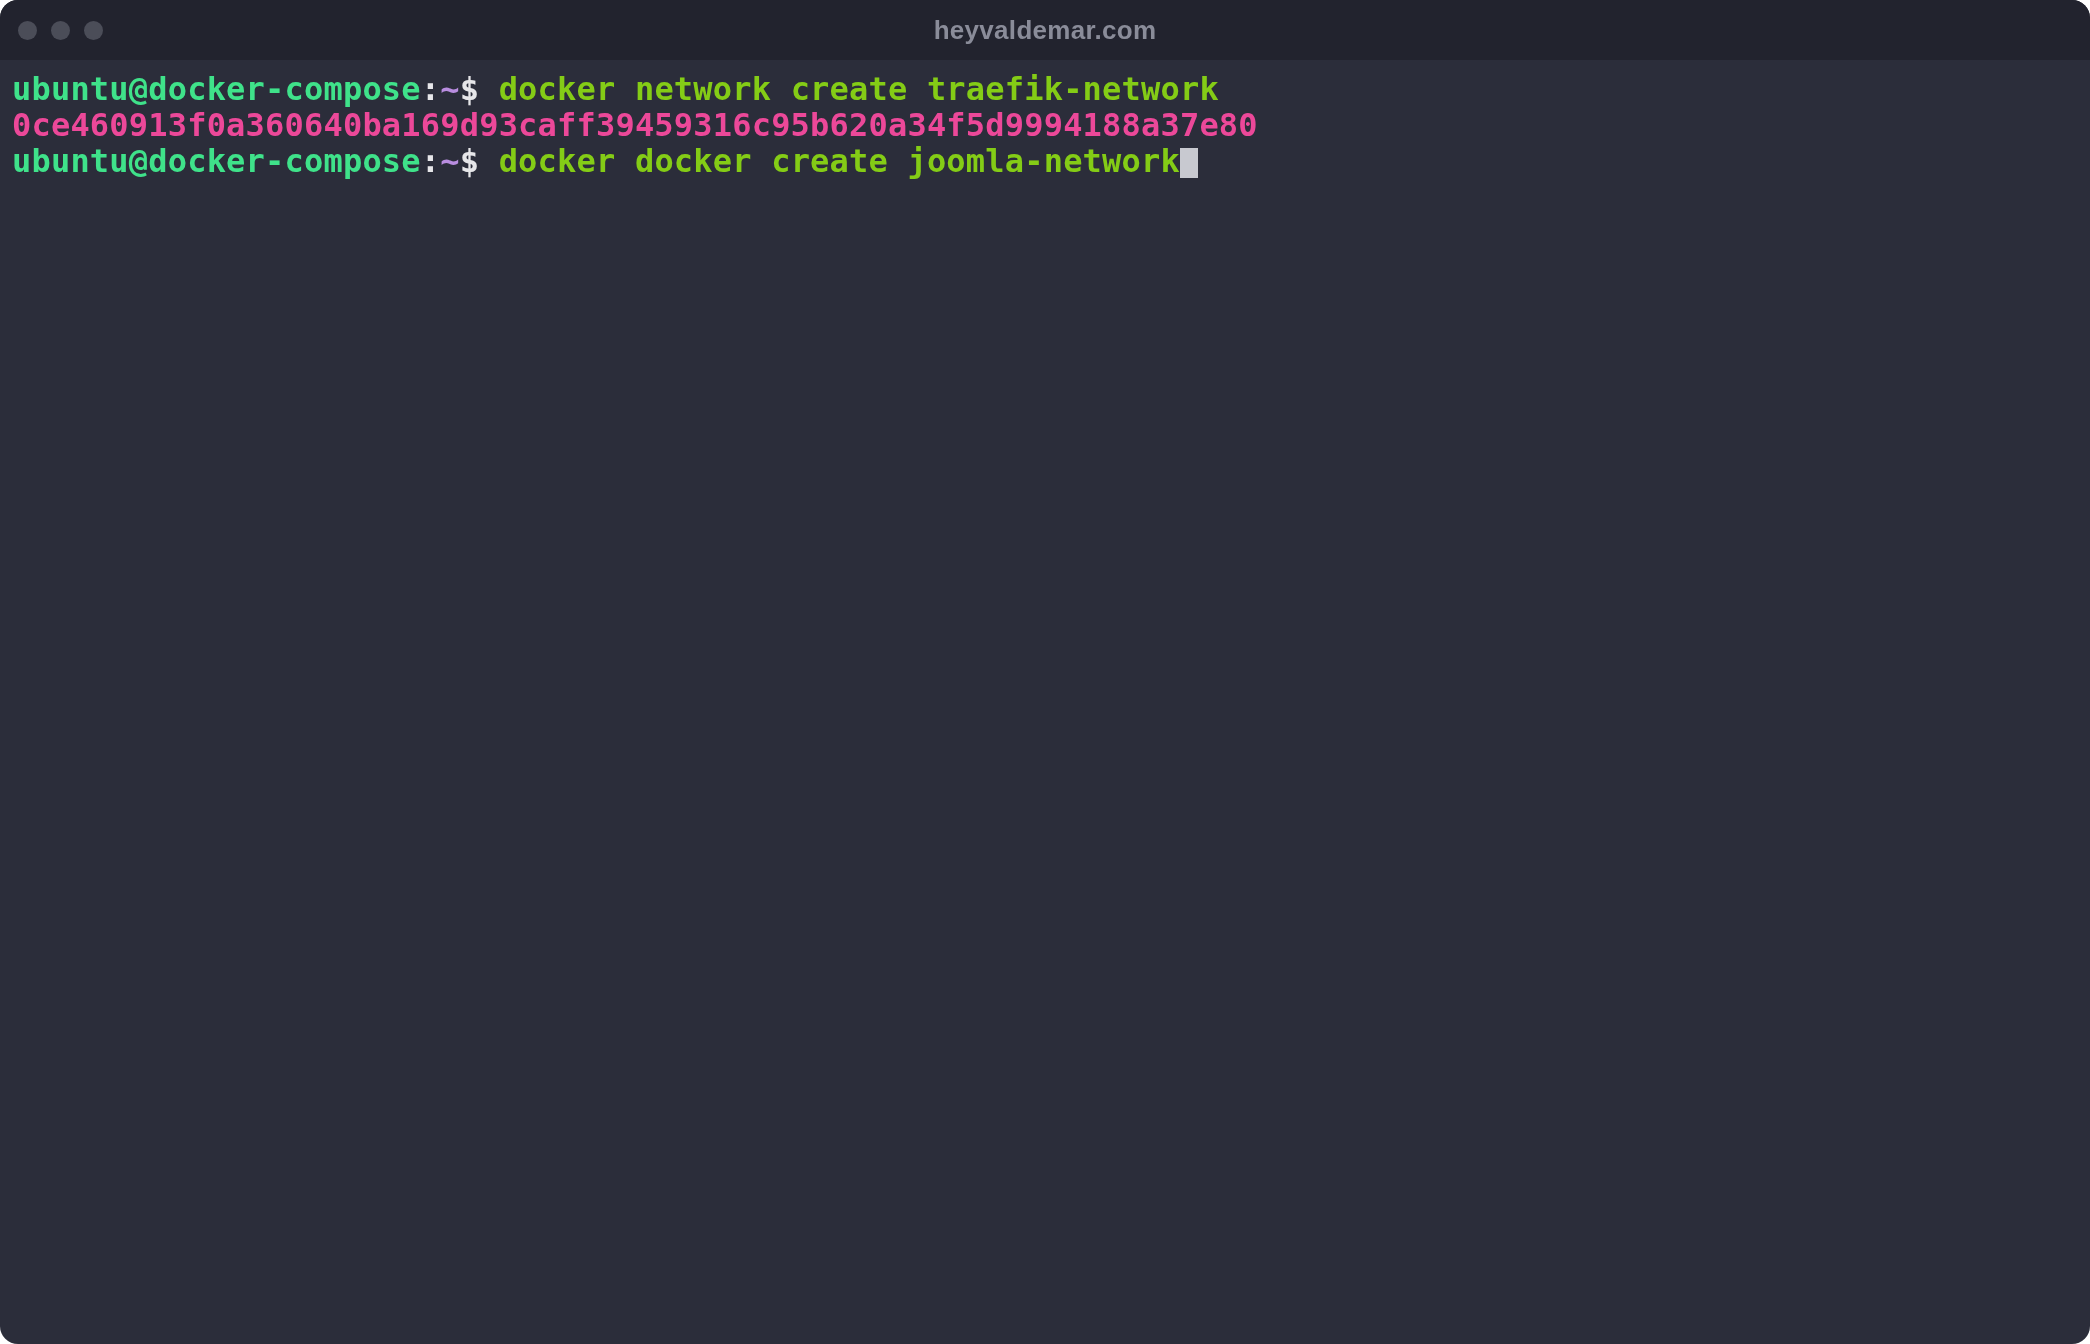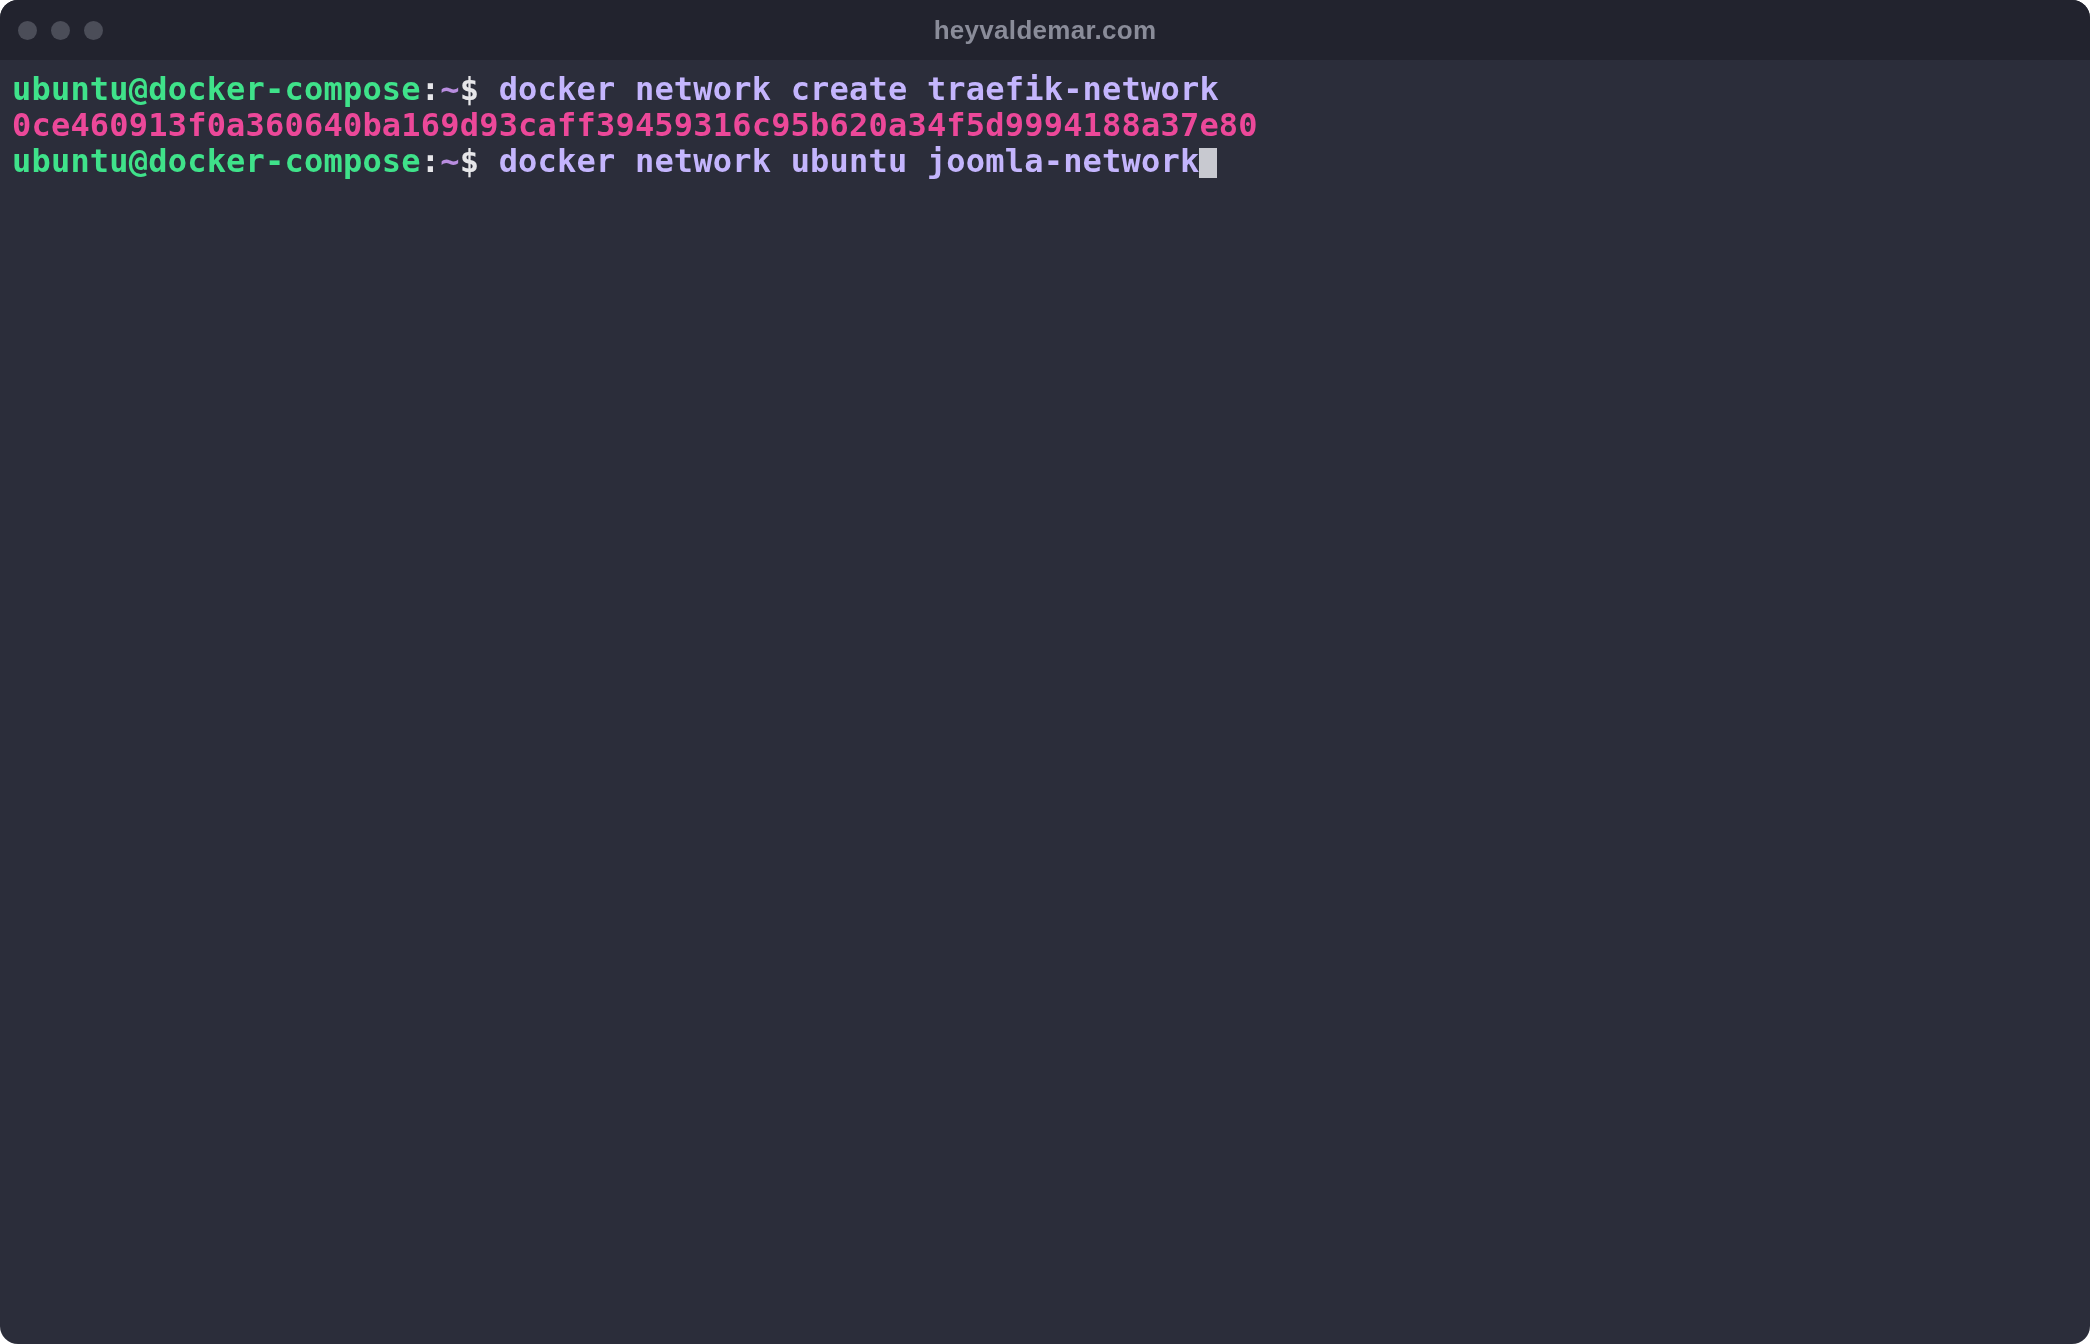--- a/index.html
+++ b/index.html
@@ -73,21 +73,21 @@
     .prompt-colon {
       color: #e6e6e9;
     }
     .prompt-path {
       color: #b98de0;
     }
     .prompt-dollar {
       color: #e6e6e9;
     }
     .command-text {
-      color: #c4b5fd;
+      color: #84cc16;
     }
     .output-text {
       color: #ec4899;
     }
     .cursor {
       display: inline-block;
       width: 18px;
       height: 30px;
       background: #c8c9d0;
       vertical-align: text-bottom;
@@ -102,15 +102,15 @@
     <div class="traffic-lights">
       <div class="traffic-light"></div>
       <div class="traffic-light"></div>
       <div class="traffic-light"></div>
     </div>
     <div class="title-text">heyvaldemar.com</div>
   </div>
   <div class="terminal-body">
     <div class="line"><span class="prompt-user">ubuntu@docker-compose</span><span class="prompt-colon">:</span><span class="prompt-path">~</span><span class="prompt-dollar">$</span><span class="command-text"> docker network create traefik-network</span></div>
     <div class="line"><span class="output-text">0ce460913f0a360640ba169d93caff39459316c95b620a34f5d9994188a37e80</span></div>
-    <div class="line"><span class="prompt-user">ubuntu@docker-compose</span><span class="prompt-colon">:</span><span class="prompt-path">~</span><span class="prompt-dollar">$</span><span class="command-text"> docker network ubuntu joomla-network</span><span class="cursor"></span></div>
+    <div class="line"><span class="prompt-user">ubuntu@docker-compose</span><span class="prompt-colon">:</span><span class="prompt-path">~</span><span class="prompt-dollar">$</span><span class="command-text"> docker docker create joomla-network</span><span class="cursor"></span></div>
   </div>
 </div>
 
 </body></html>

